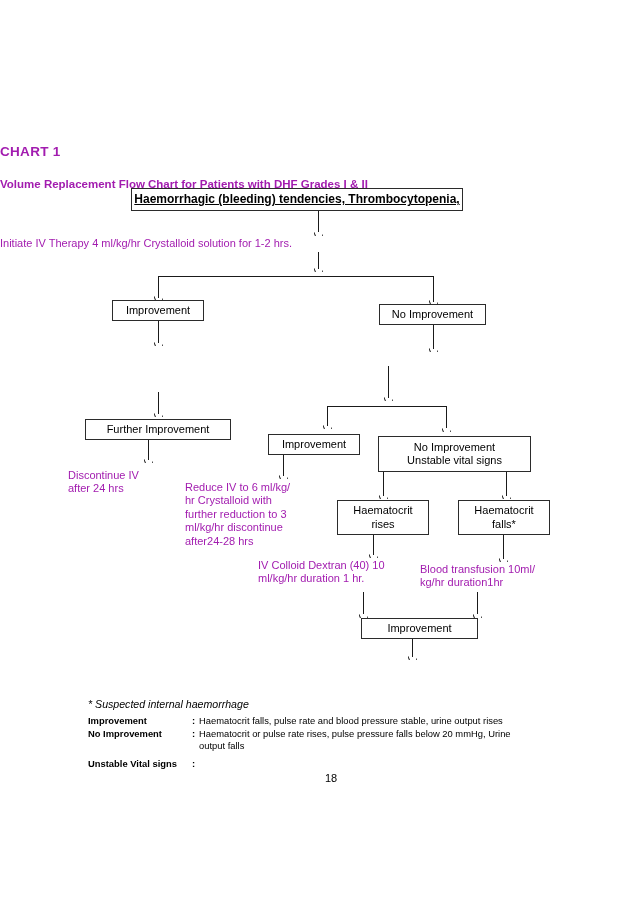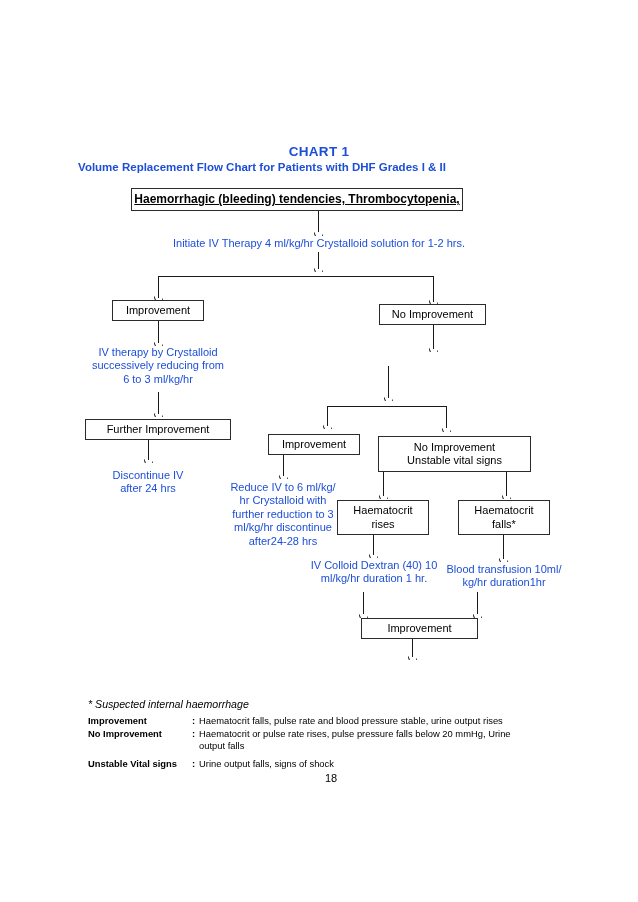--- a/index.html
+++ b/index.html
@@ -15,24 +15,23 @@
     position: relative;
     width: 638px;
     height: 902px;
     background: #ffffff;
     overflow: hidden;
   }
 
   
   .txt {
     position: absolute;
-    text-align: center;
     line-height: 1.22;
     white-space: pre-line;
-    color: #1d4ed8;
+    color: #a21caf;
   }
   .chart-title {
     font-size: 13.5px;
     font-weight: bold;
     letter-spacing: .3px;
   }
   .subtitle {
     font-size: 11.5px;
     font-weight: bold;
   }
@@ -111,21 +110,21 @@
     text-align: center;
   }
 </style>
 </head>
 <body>
 
 <div id="page">
 
   <div class="txt chart-title" style="left:0; top:144px; width:638px;">CHART 1</div>
 
-  <div class="txt subtitle" style="left:0; top:160px; width:524px;">Volume Replacement Flow Chart for Patients with DHF Grades I &amp; II</div>
+  <div class="txt subtitle" style="left:0; top:177px; width:524px;">Volume Replacement Flow Chart for Patients with DHF Grades I &amp; II</div>
 
   <div class="box bold" style="left:131px; top:188px; width:332px; height:23px;text-decoration:underline;">Haemorrhagic (bleeding) tendencies, Thrombocytopenia,</div>
 
   <div class="vline" style="left:318px; top:211px; height:21px;"></div>
   <div class="arrow" style="left:314px; top:228px;"></div>
 
   <div class="txt body-txt" style="left:0; top:237px; width:638px;">Initiate IV Therapy 4 ml/kg/hr Crystalloid solution for 1-2 hrs.</div>
 
   <div class="vline" style="left:318px; top:252px; height:17px;"></div>
   <div class="arrow" style="left:314px; top:264px;"></div>
@@ -136,23 +135,20 @@
   <div class="vline" style="left:433px; top:276px; height:26px;"></div>
   <div class="arrow" style="left:429px; top:296px;"></div>
 
   <div class="box" style="left:112px; top:300px; width:92px; height:21px;">Improvement</div>
 
   <div class="box" style="left:379px; top:304px; width:107px; height:21px;">No Improvement</div>
 
   <div class="vline" style="left:158px; top:321px; height:22px;"></div>
   <div class="arrow" style="left:154px; top:338px;"></div>
 
-  <div class="txt body-txt" style="left:58px; top:346px; width:200px;">IV therapy by Crystalloid
-successively reducing from
-6 to 3 ml/kg/hr</div>
 
   <div class="vline" style="left:433px; top:325px; height:24px;"></div>
   <div class="arrow" style="left:429px; top:344px;"></div>
 
 
   <div class="vline" style="left:158px; top:392px; height:22px;"></div>
   <div class="arrow" style="left:154px; top:409px;"></div>
 
   <div class="box" style="left:85px; top:419px; width:146px; height:21px;">Further Improvement</div>
 
@@ -232,19 +228,18 @@
     <div class="legend-row">
       <span class="legend-term">No Improvement</span>
       <span class="legend-colon">:</span>
       <span class="legend-def" style="white-space:pre-line;">Haematocrit or pulse rate rises, pulse pressure falls below 20 mmHg, Urine
    output falls</span>
     </div>
 
     <div class="legend-row" style="margin-top:7px;">
       <span class="legend-term">Unstable Vital signs</span>
       <span class="legend-colon">:</span>
-      <span class="legend-def">Urine output falls, signs of shock</span>
     </div>
   </div>
 
   <div class="page-num" style="left:12px; top:772px; width:638px;">18</div>
 
 </div>
 
 </body></html>

